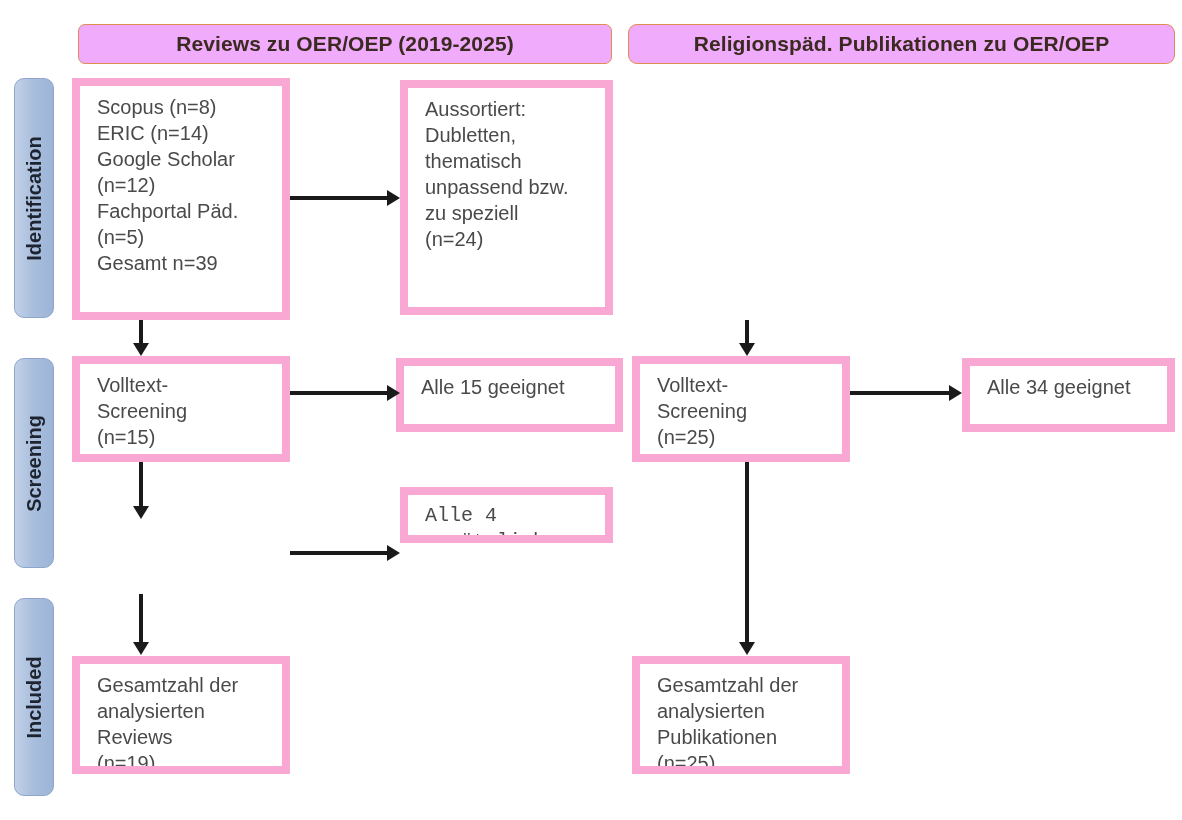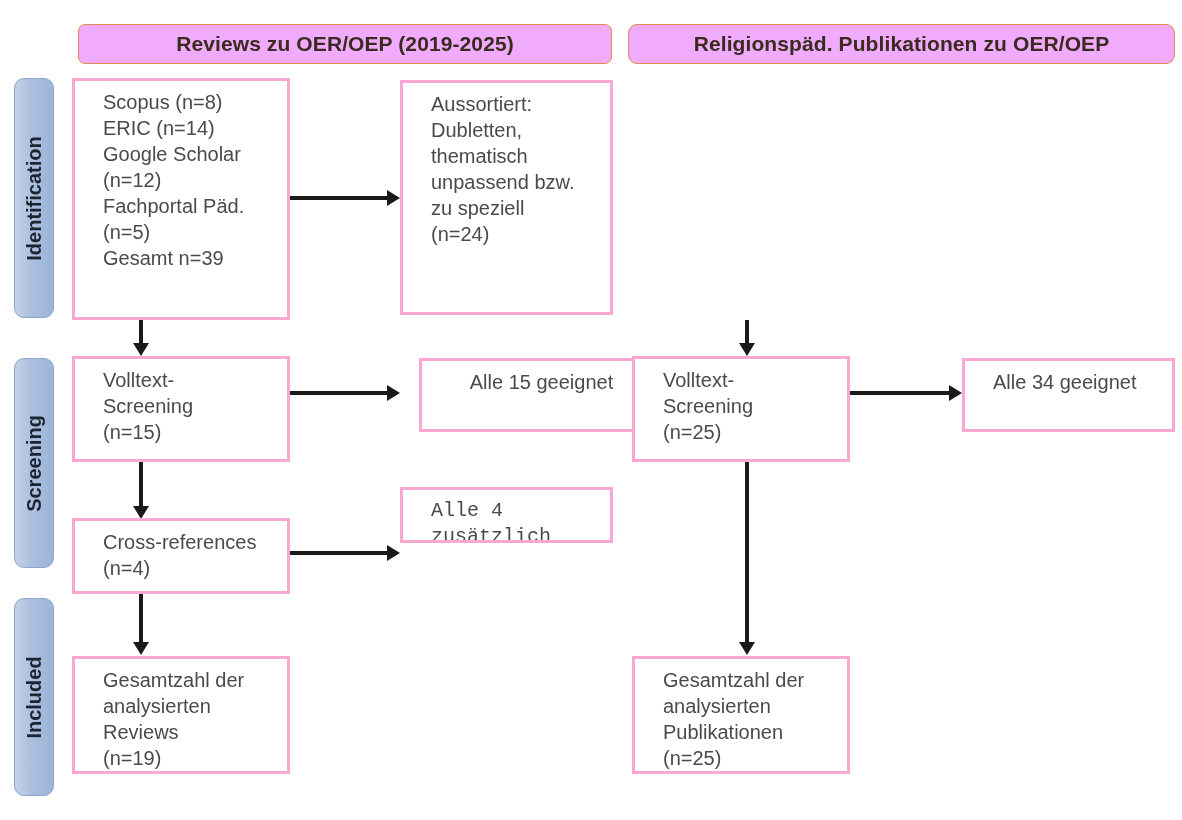--- a/index.html
+++ b/index.html
@@ -47,23 +47,23 @@
     white-space:nowrap;
     font-size:20px;
     font-weight:bold;
     color:#1d2430;
   }
 
   
   .box{
     position:absolute;
     background:#ffffff;
-    border:3px solid #f9a8d4;
+    border:8px solid #f9a8d4;
     box-sizing:border-box;
-    padding:8px 10px 6px 28px;
+    padding:8px 10px 6px 17px;
     color:#4a4a4a;
     font-size:20px;
     line-height:1.30;
     white-space:pre-line;
     overflow:hidden;
   }
   .box.compact{line-height:1.26;}
 
   
   .vline{position:absolute;background:#1a1a1a;width:4px;}
@@ -122,30 +122,28 @@
   <div class="hline" style="left:290px;top:196px;width:97px;"></div>
   <div class="arrow-right" style="left:387px;top:190px;"></div>
 
   <div class="vline" style="left:139px;top:320px;height:23px;"></div>
   <div class="arrow-down" style="left:133px;top:343px;"></div>
 
   <div class="box" style="left:72px;top:356px;width:218px;height:106px;">Volltext-
 Screening
 (n=15)</div>
 
-  <div class="box" style="left:419px;top:358px;width:227px;height:74px;text-align:center;">Alle 15 geeignet</div>
+  <div class="box" style="left:396px;top:358px;width:227px;height:74px;">Alle 15 geeignet</div>
 
   <div class="hline" style="left:290px;top:391px;width:97px;"></div>
   <div class="arrow-right" style="left:387px;top:385px;"></div>
 
   <div class="vline" style="left:139px;top:462px;height:44px;"></div>
   <div class="arrow-down" style="left:133px;top:506px;"></div>
 
-  <div class="box" style="left:72px;top:518px;width:218px;height:76px;">Cross-references
-(n=4)</div>
 
   <div class="box" style="left:400px;top:487px;width:213px;height:56px;font-family:Liberation Mono, monospace;">Alle 4 zusätzlich
 aufgenommen</div>
 
   <div class="hline" style="left:290px;top:551px;width:97px;"></div>
   <div class="arrow-right" style="left:387px;top:545px;"></div>
 
   <div class="vline" style="left:139px;top:594px;height:48px;"></div>
   <div class="arrow-down" style="left:133px;top:642px;"></div>
 

